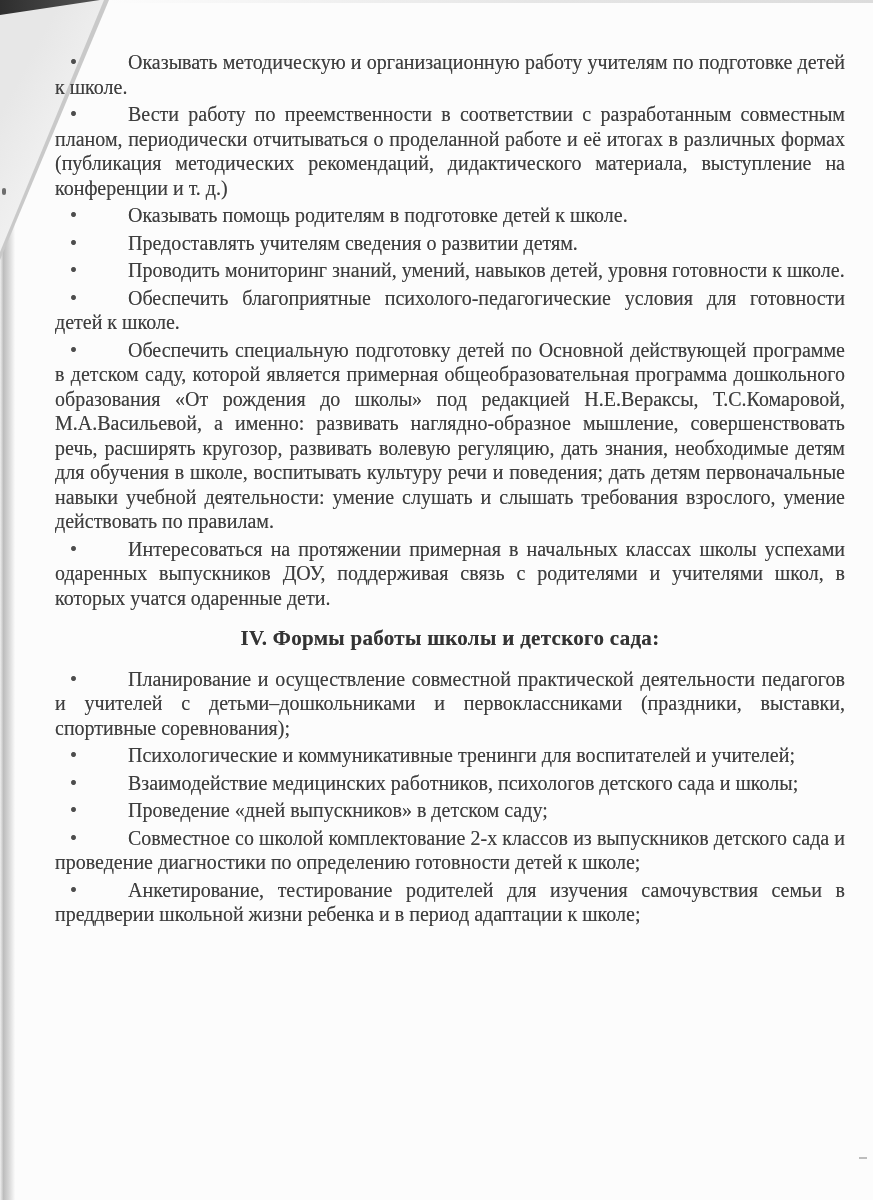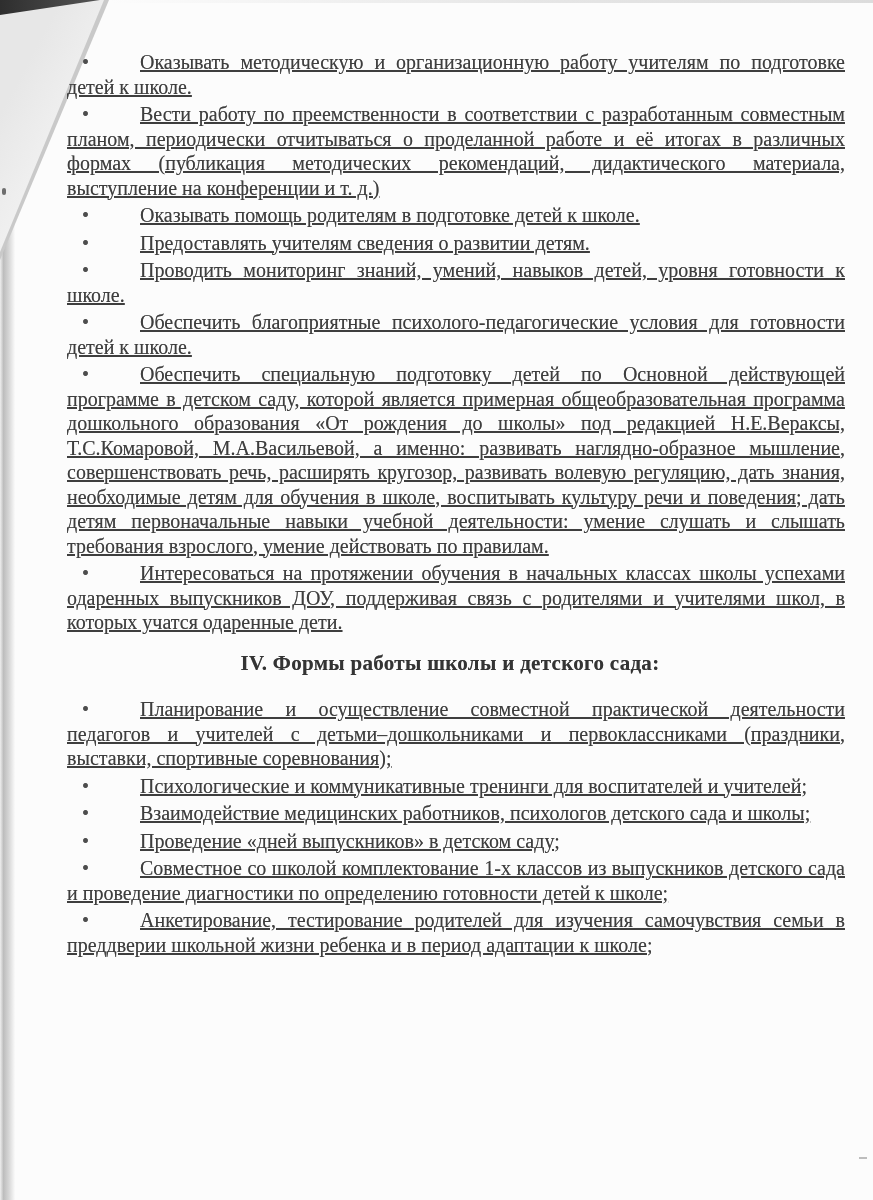--- a/index.html
+++ b/index.html
@@ -70,33 +70,32 @@
     position: absolute;
     left: 55px;
     top: 50px;
     width: 790px;
     font-size: 20px;
     line-height: 24.5px;
     text-align: justify;
     text-shadow: 0 0 0.5px rgba(62,62,62,0.55);
   }
   p.li {
-    margin: 0 0 3px 12px;
+    margin: 0 0 3px 0;
     text-indent: 15px;
-    text-decoration: underline;
   }
   .b {
     display: inline-block;
     width: 9px;
     margin-right: 49px;
     color: #4d4d4d;
     text-indent: 0;
   }
   h2.heading {
-    margin: 16px 0 22px 0;
+    margin: 16px 0 16px 0;
     font-size: 21px;
     font-weight: bold;
     text-align: center;
     color: #343434;
     letter-spacing: 0.3px;
   }
 </style>
 </head>
 <body>
 
@@ -112,25 +111,25 @@
 
   <div class="content">
 
     <p class="li"><span class="b">•</span><span>Оказывать методическую и организационную работу учителям по подготовке детей к школе.</span></p>
     <p class="li"><span class="b">•</span><span>Вести работу по преемственности в соответствии с разработанным совместным планом, периодически отчитываться о проделанной работе и её итогах в различных формах (публикация методических рекомендаций, дидактического материала, выступление на конференции и т. д.)</span></p>
     <p class="li"><span class="b">•</span><span>Оказывать помощь родителям в подготовке детей к школе.</span></p>
     <p class="li"><span class="b">•</span><span>Предоставлять учителям сведения о развитии детям.</span></p>
     <p class="li"><span class="b">•</span><span>Проводить мониторинг знаний, умений, навыков детей, уровня готовности к школе.</span></p>
     <p class="li"><span class="b">•</span><span>Обеспечить благоприятные психолого-педагогические условия для готовности детей к школе.</span></p>
     <p class="li"><span class="b">•</span><span>Обеспечить специальную подготовку детей по  Основной действующей программе в детском саду, которой является примерная общеобразовательная программа дошкольного образования «От рождения до школы» под редакцией Н.Е.Вераксы, Т.С.Комаровой, М.А.Васильевой, а именно: развивать наглядно-образное мышление, совершенствовать речь, расширять кругозор, развивать волевую регуляцию, дать знания, необходимые детям для обучения в школе, воспитывать культуру речи и поведения; дать детям первоначальные навыки учебной деятельности: умение слушать и слышать требования взрослого, умение действовать по правилам.</span></p>
-    <p class="li"><span class="b">•</span><span>Интересоваться на протяжении обучения в начальных классах школы успехами одаренных выпускников ДОУ, поддерживая связь с родителями и учителями школ, в которых учатся одаренные дети.</span></p>
+    <p class="li"><span class="b">•</span><span>Интересоваться на протяжении примерная в начальных классах школы успехами одаренных выпускников ДОУ, поддерживая связь с родителями и учителями школ, в которых учатся одаренные дети.</span></p>
 
     <h2 class="heading">IV. Формы работы школы и детского сада:</h2>
 
     <p class="li"><span class="b">•</span><span>Планирование и осуществление совместной практической деятельности педагогов и учителей с детьми–дошкольниками и первоклассниками (праздники, выставки, спортивные соревнования);</span></p>
     <p class="li"><span class="b">•</span><span>Психологические и коммуникативные тренинги для воспитателей и учителей;</span></p>
     <p class="li"><span class="b">•</span><span>Взаимодействие медицинских работников, психологов детского сада и школы;</span></p>
     <p class="li"><span class="b">•</span><span>Проведение «дней выпускников» в детском саду;</span></p>
-    <p class="li"><span class="b">•</span><span>Совместное со школой комплектование 1-х классов из выпускников детского сада и проведение диагностики по определению готовности детей к школе;</span></p>
+    <p class="li"><span class="b">•</span><span>Совместное со школой комплектование 2-х классов из выпускников детского сада и проведение диагностики по определению готовности детей к школе;</span></p>
     <p class="li"><span class="b">•</span><span>Анкетирование, тестирование родителей для изучения самочувствия семьи в преддверии школьной жизни ребенка и в период адаптации к школе;</span></p>
 
   </div>
 </div>
 
 </body></html>

